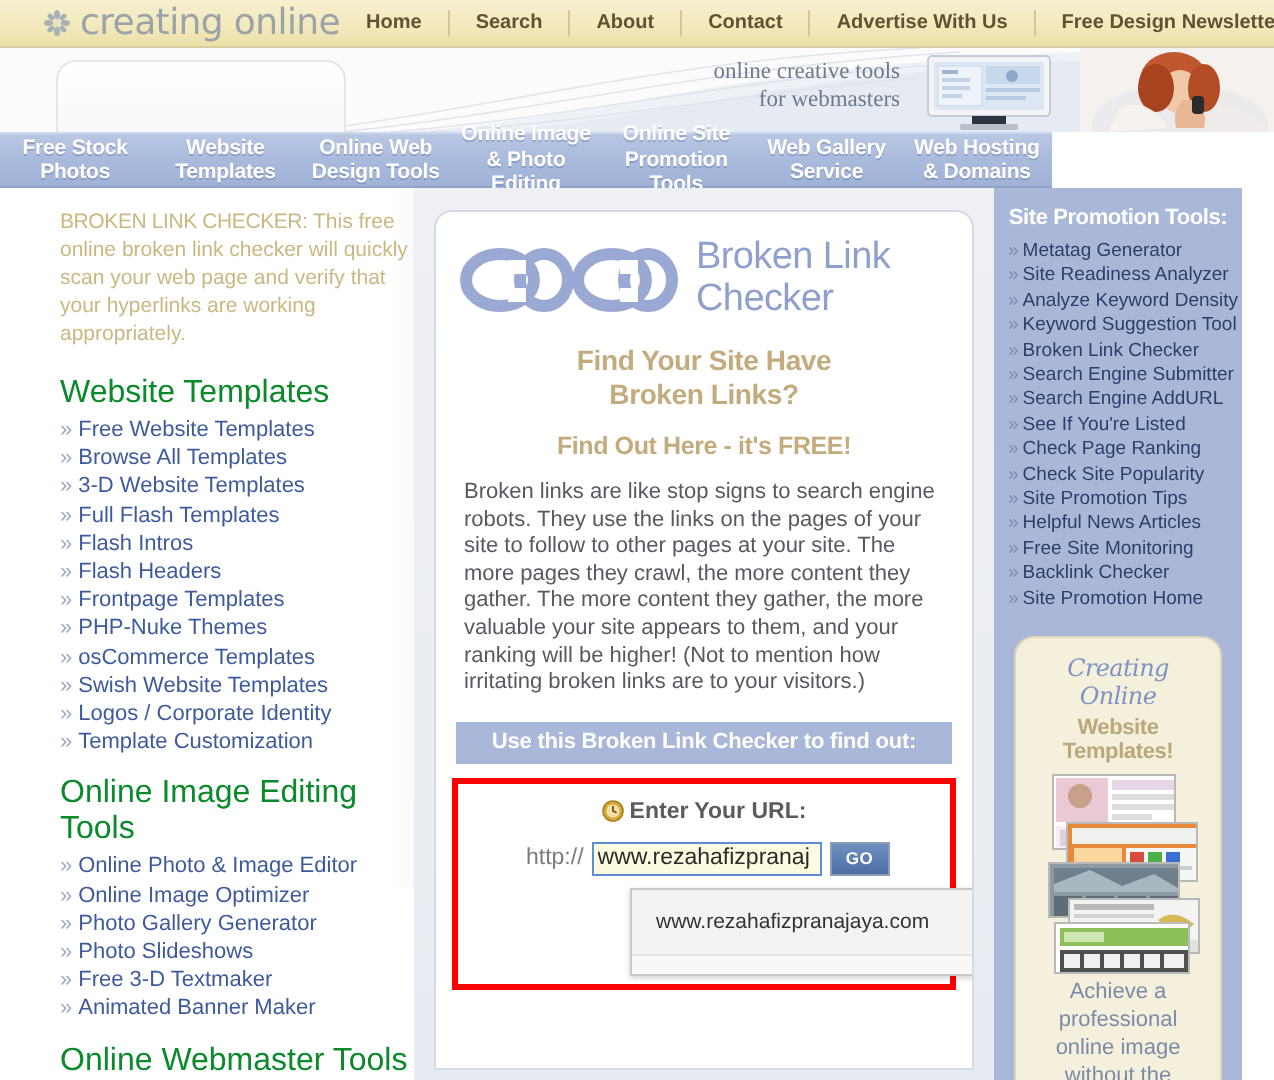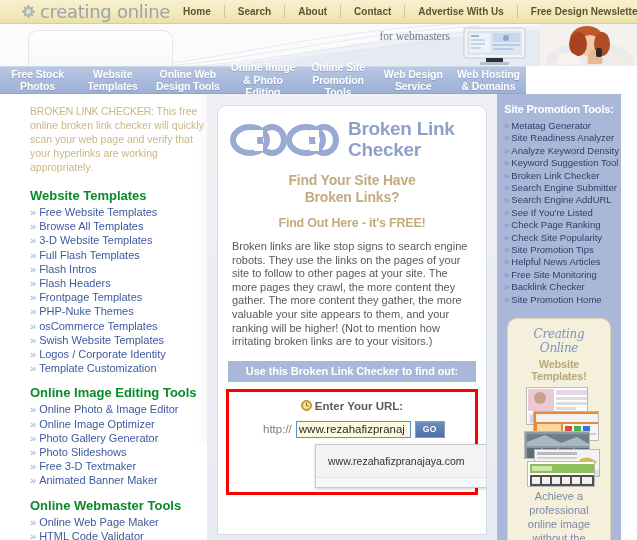--- a/index.html
+++ b/index.html
@@ -85,42 +85,42 @@
     background: linear-gradient(to right,#ffffff 0%,#ffffff 88%, #f1f1f1 100%);
     border-right:1px solid #e3e3e3;
   }
   .leftcol-inner { padding: 10px 8px 0 14px; }
   .lc-intro {
     font-size:10.5px; line-height:14px; color:#c9b882; margin-bottom:14px;
     font-family:"Liberation Sans", sans-serif;
   }
   .lc-intro .lead { letter-spacing:-0.2px; }
   .lc-head {
-    font-size:13px; font-weight:bold; color:#0a8a2a; margin:10px 0 2px 0;
+    font-size:16px; font-weight:normal; color:#0a8a2a; margin:10px 0 2px 0;
   }
   .lc-link {
     font-size:11px; color:#3d5a9e; line-height:14.2px; white-space:nowrap; cursor:pointer;
   }
   .lc-link .chev { color:#9aa8c8; margin-right:3px; }
 
   
   .centercol {
     position:absolute; left:207px; top:0; width:290px; height:446px;
     background: linear-gradient(to bottom,#eef0f4 0%, #e8ebf1 100%);
   }
   .panel {
     position:absolute; left:10px; top:11px; width:270px; height:430px;
     background:#fff; border:1px solid #d5dae4; border-radius:9px 9px 0 0;
     box-shadow: 0 0 0 1px rgba(255,255,255,.6) inset;
     overflow:hidden;
   }
   .panel-head { display:flex; align-items:center; padding:10px 8px 4px 10px; }
   .rings { width:116px; height:46px; flex:0 0 auto; }
   .panel-title {
-    font-size:19px; font-weight:bold; color:#8fa0cd; line-height:21px;
+    font-size:19px; font-weight:normal; color:#8fa0cd; line-height:21px;
     letter-spacing:-0.3px; margin-left:4px;
   }
   .panel-sub {
     text-align:center; font-size:14px; font-weight:bold; color:#c3ab7e;
     line-height:17px; margin-top:6px; letter-spacing:-0.2px;
   }
   .panel-sub2 {
     text-align:center; font-size:12.5px; font-weight:bold; color:#c3ab7e;
     margin-top:10px; letter-spacing:-0.2px;
   }
@@ -247,20 +247,21 @@
       <path d="M220 42 C 330 42, 390 4, 637 4 L637 42 Z" fill="#e6eaf2"></path>
       <g stroke="#dfe4ed" stroke-width="0.8" fill="none">
         <path d="M150 42 C 250 30, 330 6, 460 0"></path>
         <path d="M170 42 C 270 32, 350 10, 480 2"></path>
         <path d="M195 42 C 295 34, 370 14, 500 6"></path>
         <path d="M215 42 C 315 36, 390 18, 520 10"></path>
       </g>
     </svg>
     <div class="hero-tab"></div>
     <div class="hero-tagline">
+      <div>online creative tools</div>
       <div>for webmasters</div>
     </div>
     <svg class="hero-monitor" viewBox="0 0 65 38">
       <rect x="2" y="1" width="61" height="30" rx="2" fill="#f2f4f7" stroke="#c6ccd6"></rect>
       <rect x="5" y="4" width="55" height="24" fill="#dde6f3"></rect>
       <rect x="7" y="6" width="22" height="20" fill="#eef3fa" stroke="#cfd9e8" stroke-width="0.6"></rect>
       <rect x="31" y="6" width="27" height="9" fill="#c7d7ec"></rect>
       <circle cx="44" cy="11" r="3" fill="#8ea8c9"></circle>
       <rect x="31" y="17" width="27" height="2" fill="#b9cbe4"></rect>
       <rect x="31" y="21" width="20" height="2" fill="#b9cbe4"></rect>
@@ -302,21 +303,21 @@
     </div>
     <div class="nitem">
       <div>Online Image</div>
       <div>&amp; Photo Editing</div>
     </div>
     <div class="nitem">
       <div>Online Site</div>
       <div>Promotion Tools</div>
     </div>
     <div class="nitem">
-      <div>Web Design</div>
+      <div>Web Gallery</div>
       <div>Service</div>
     </div>
     <div class="nitem">
       <div>Web Hosting</div>
       <div>&amp; Domains</div>
     </div>
   </div>
 
   <div class="body-area">
 

